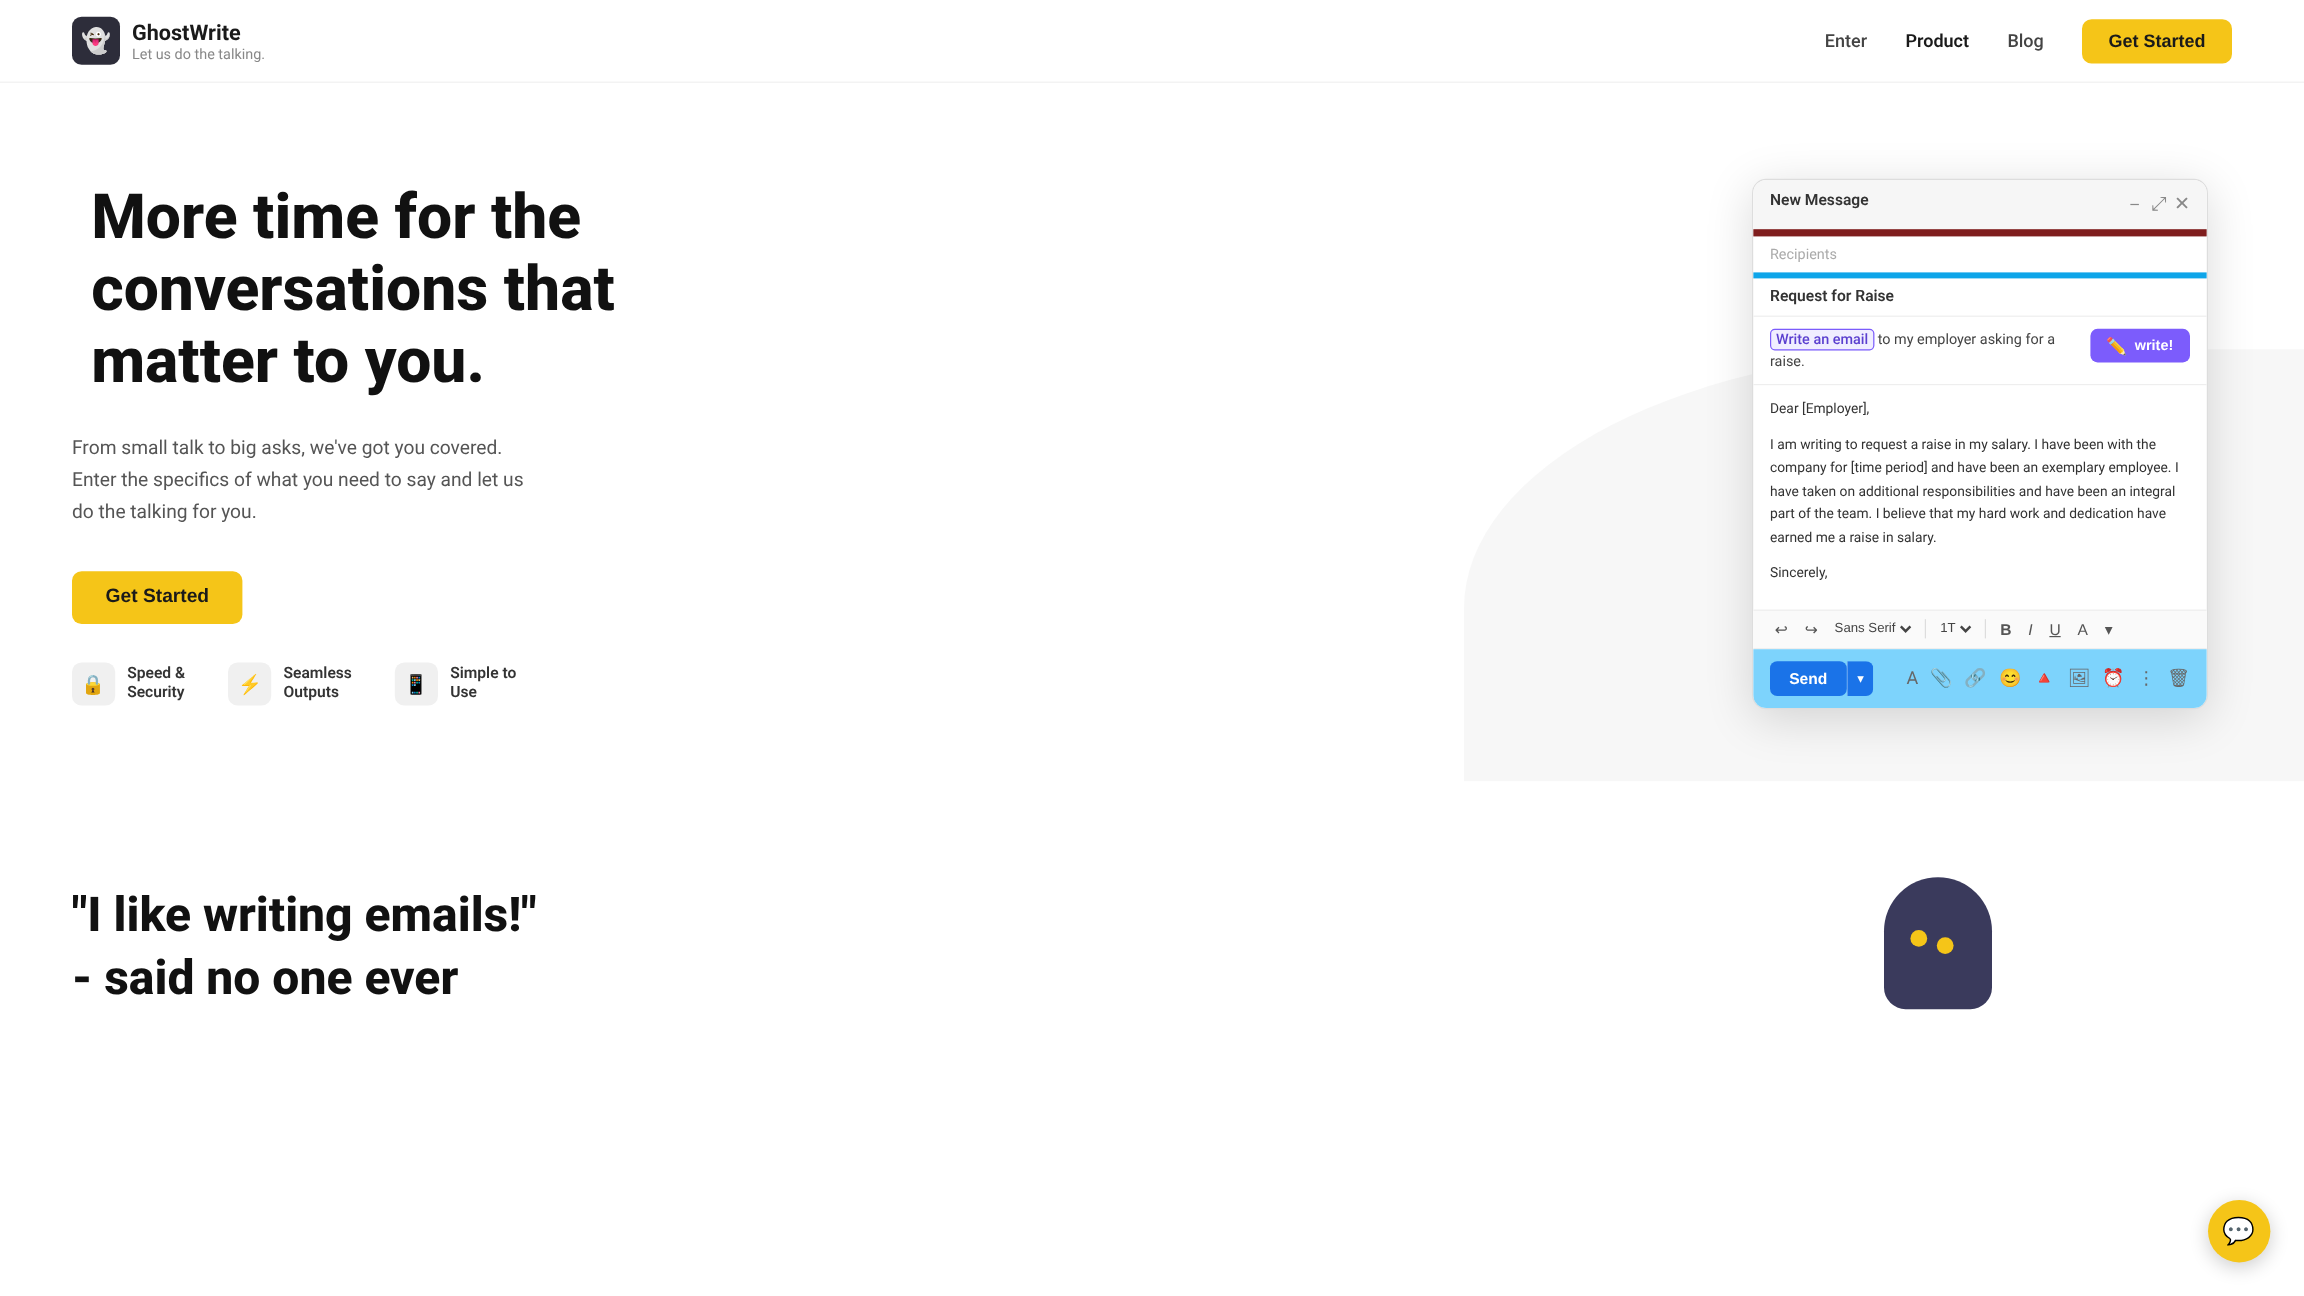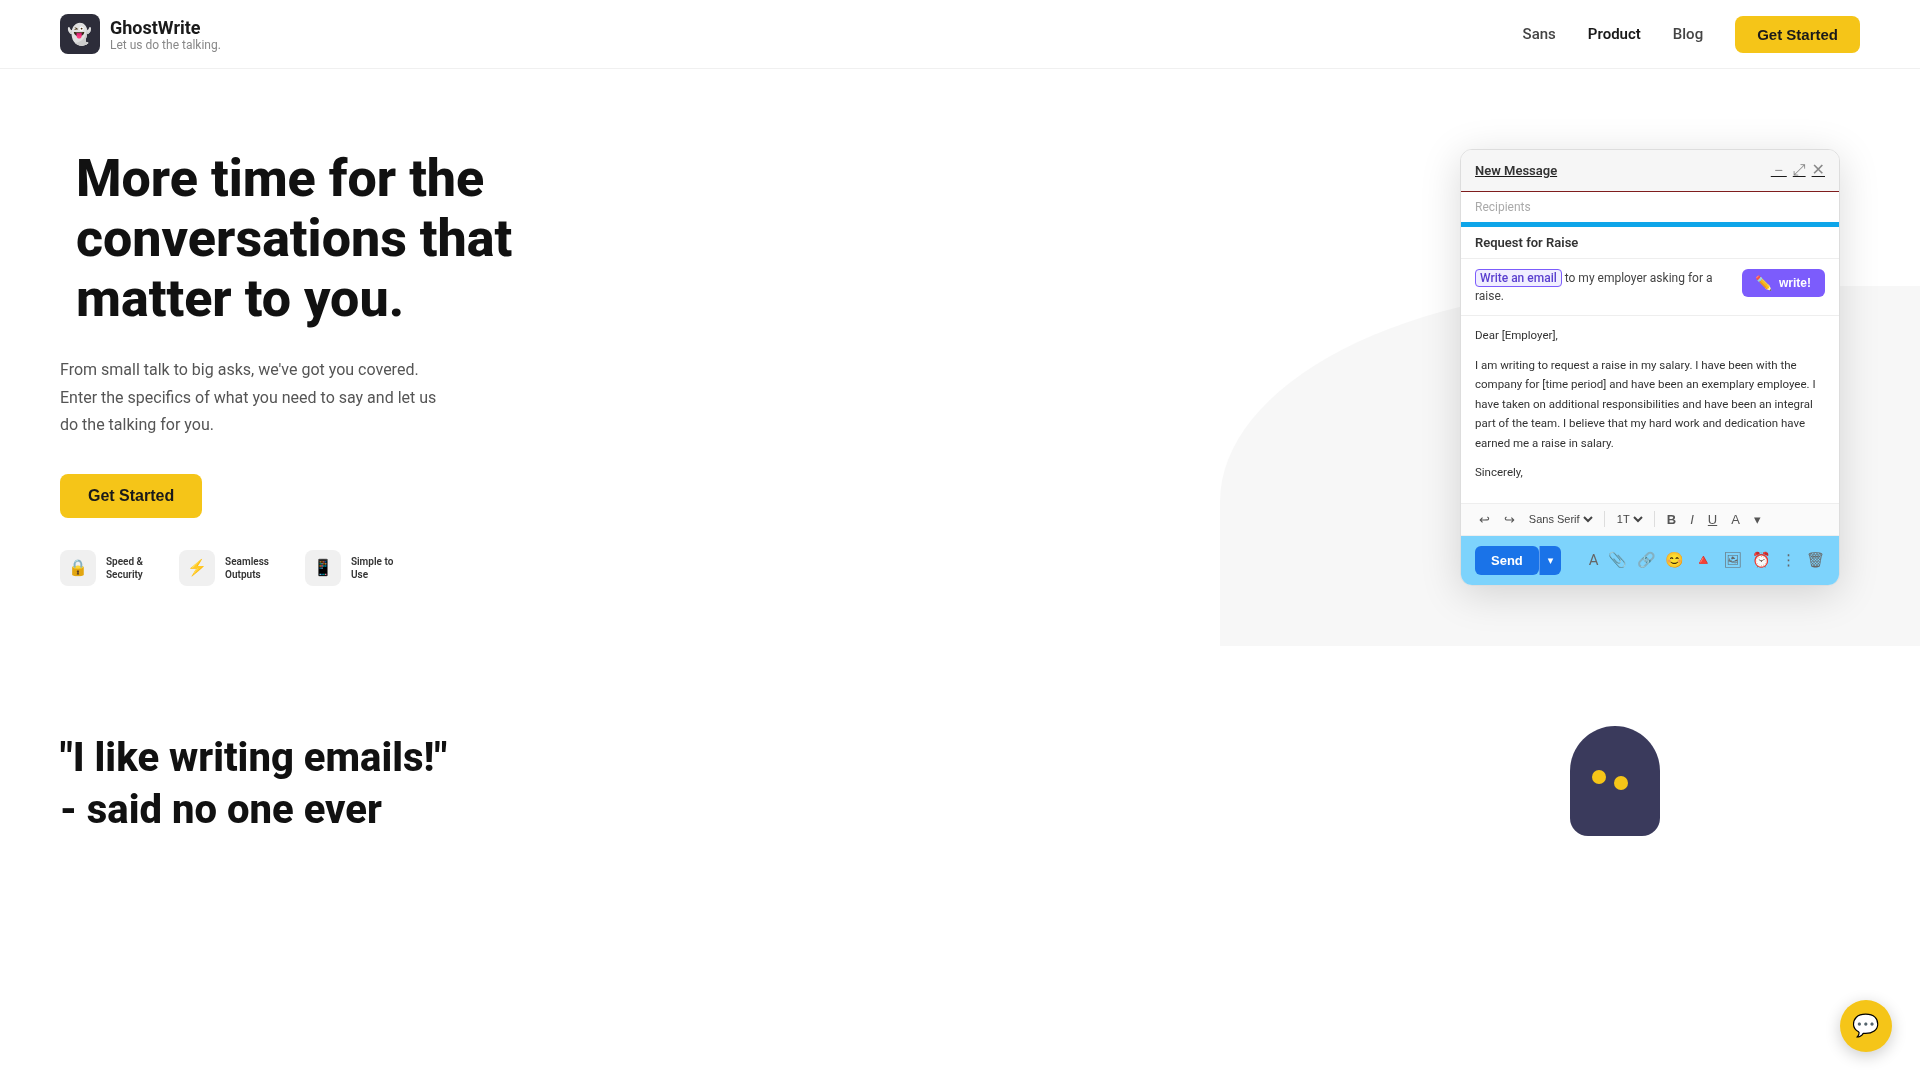--- a/index.html
+++ b/index.html
@@ -37,40 +37,40 @@
     .btn-hero {
       background: #f5c518; color: #1a1a1a; border: none; padding: 13px 28px;
       border-radius: 8px; font-size: 16px; font-weight: 700; cursor: pointer; display: inline-block;
     }
     .hero-features { display: flex; gap: 36px; margin-top: 32px; }
     .feature-item { display: flex; align-items: center; gap: 10px; }
     .feature-icon {
       width: 36px; height: 36px; background: #f0f0f0; border-radius: 8px;
       display: flex; align-items: center; justify-content: center; font-size: 16px; flex-shrink: 0;
     }
-    .feature-text { font-size: 10px; font-weight: 600; color: #333; line-height: 1.3; }
+    .feature-text { font-size: 13px; font-weight: 600; color: #333; line-height: 1.3; }
 
     
     .hero-curve {
       position: absolute; right: 0; bottom: 0; width: 700px; height: 360px;
       background: #f0f0f0; border-radius: 60% 0 0 0; z-index: 0; opacity: 0.5;
     }
 
     
     .email-card-wrapper {
       position: relative; z-index: 2; margin-right: 20px;
     }
     .email-card {
       width: 380px; background: #fff; border-radius: 12px;
       box-shadow: 0 8px 40px rgba(0,0,0,0.15); overflow: hidden;
       border: 1px solid #ddd;
     }
     .email-card-header {
-      display: flex; align-items: center; justify-content: space-between;
-      padding: 10px 14px; background: #f6f6f6; border-bottom: 1px solid #7f1d1d; text-decoration: underline;
+      display: flex; align-items: flex-start; justify-content: space-between;
+      padding: 10px 14px; background: #f6f6f6; border-bottom: 6px solid #7f1d1d;
     }
     .email-card-title { font-size: 13px; font-weight: 600; color: #333; }
     .email-card-controls { display: flex; gap: 6px; }
     .email-ctrl { font-size: 16px; color: #888; cursor: pointer; }
 
     .email-body { padding: 0; }
     .email-recipients {
       padding: 8px 14px; border-bottom: 5px solid #0ea5e9; font-size: 12px; color: #aaa;
     }
     .email-subject {
@@ -154,21 +154,21 @@
 
 <nav>
   <div class="nav-brand">
     <div class="nav-logo">👻</div>
     <div class="nav-brand-text">
       <h1>GhostWrite</h1>
       <p>Let us do the talking.</p>
     </div>
   </div>
   <div class="nav-links">
-    <a href="#">Sans</a>
+    <a href="#">Enter</a>
     <a href="#" class="active">Product</a>
     <a href="#">Blog</a>
     <button class="btn-get-started">Get Started</button>
   </div>
 </nav>
 
 <section class="hero">
   <div class="hero-left">
     <h2 class="hero-title">More time for the conversations that matter to you.</h2>
     <p class="hero-subtitle">From small talk to big asks, we've got you covered. Enter the specifics of what you need to say and let us do the talking for you.</p>

